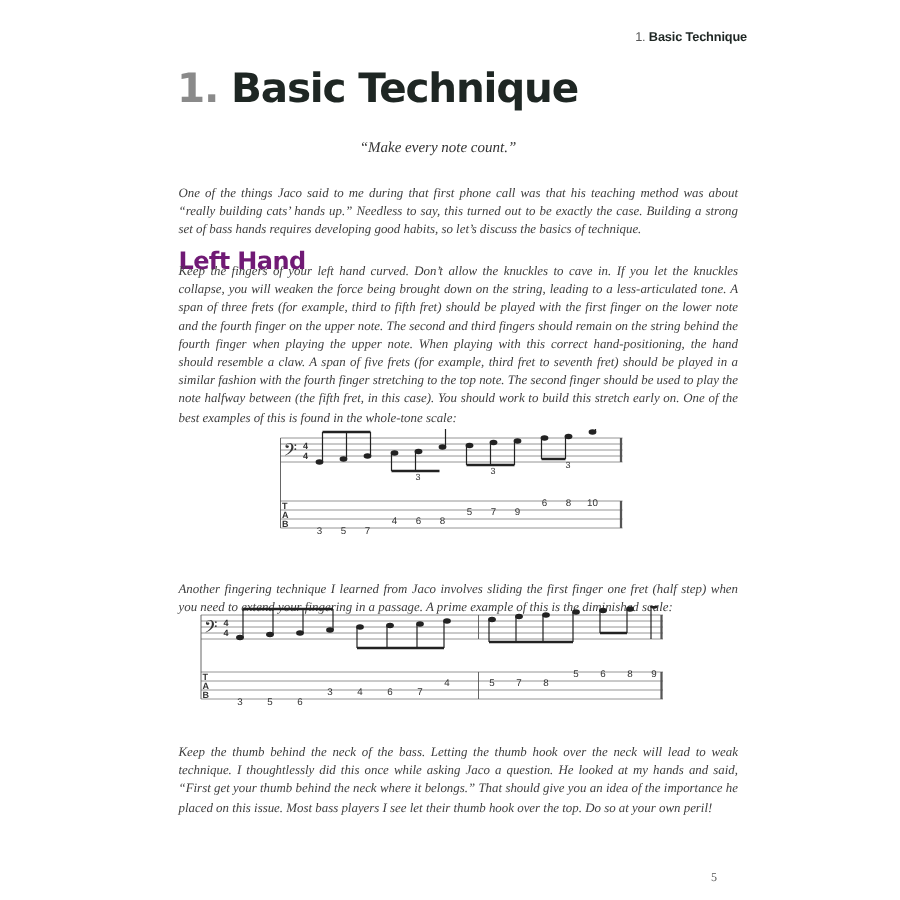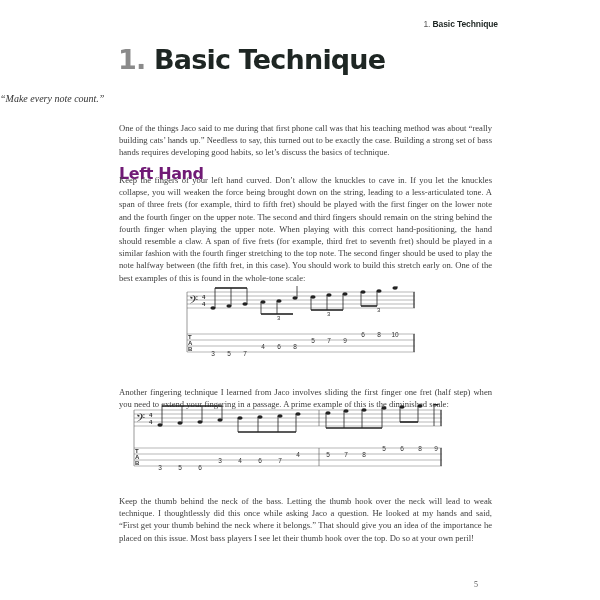--- a/index.html
+++ b/index.html
@@ -1,22 +1,22 @@
 <!DOCTYPE html>
 <html><head>
   <meta charset="utf-8">
   <style>
     html, body { margin: 0; padding: 0; }
     body { width: 600px; height: 600px; background: #ffffff; position: relative; overflow: hidden; font-family: "Liberation Serif", serif; color: #3a3a3a; }
     .running-head { position: absolute; top: 19px; left: 0; width: 498px; text-align: right; font-family: "Liberation Sans", sans-serif; font-weight: bold; font-size: 8.5px; color: #1e2623; letter-spacing: -0.1px; }
     .running-head .num { color: #555; font-weight: normal; }
     .chapter-title { position: absolute; top: 44px; left: 118px; font-family: "DejaVu Sans", sans-serif; font-weight: bold; font-size: 27px; letter-spacing: -0.8px; color: #1e2623; white-space: nowrap; }
     .chapter-title .num { color: #8a8a8a; }
-    .epigraph { position: absolute; top: 93px; left: 0; width: 584px; font-style: italic; font-size: 10px; color: #333; }
-    .para { position: absolute; left: 119px; width: 373px; font-size: 8.6px; line-height: 12.2px; text-align: justify; color: #3d3d3d; }
+    .epigraph { position: absolute; top: 93px; left: 0; width: 584px; text-align: center; font-style: italic; font-size: 10px; color: #333; }
+    .para { position: absolute; left: 119px; width: 373px; font-size: 8.6px; line-height: 12.2px; text-align: justify; color: #3d3d3d; font-style: italic; }
     .p1 { top: 122px; }
     .section-title { position: absolute; top: 164px; left: 119px; font-family: "DejaVu Sans", sans-serif; font-weight: bold; font-size: 16px; letter-spacing: -0.4px; color: #701a75; }
     .p2 { top: 174px; }
     .p3 { top: 386px; }
     .p4 { top: 495px; }
     .page-number { position: absolute; top: 580px; left: 474px; font-size: 8px; color: #555; }
     .music { position: absolute; }
     .music svg { display: block; }
     .music text { font-family: "Liberation Sans", sans-serif; fill: #333; }
   </style>

